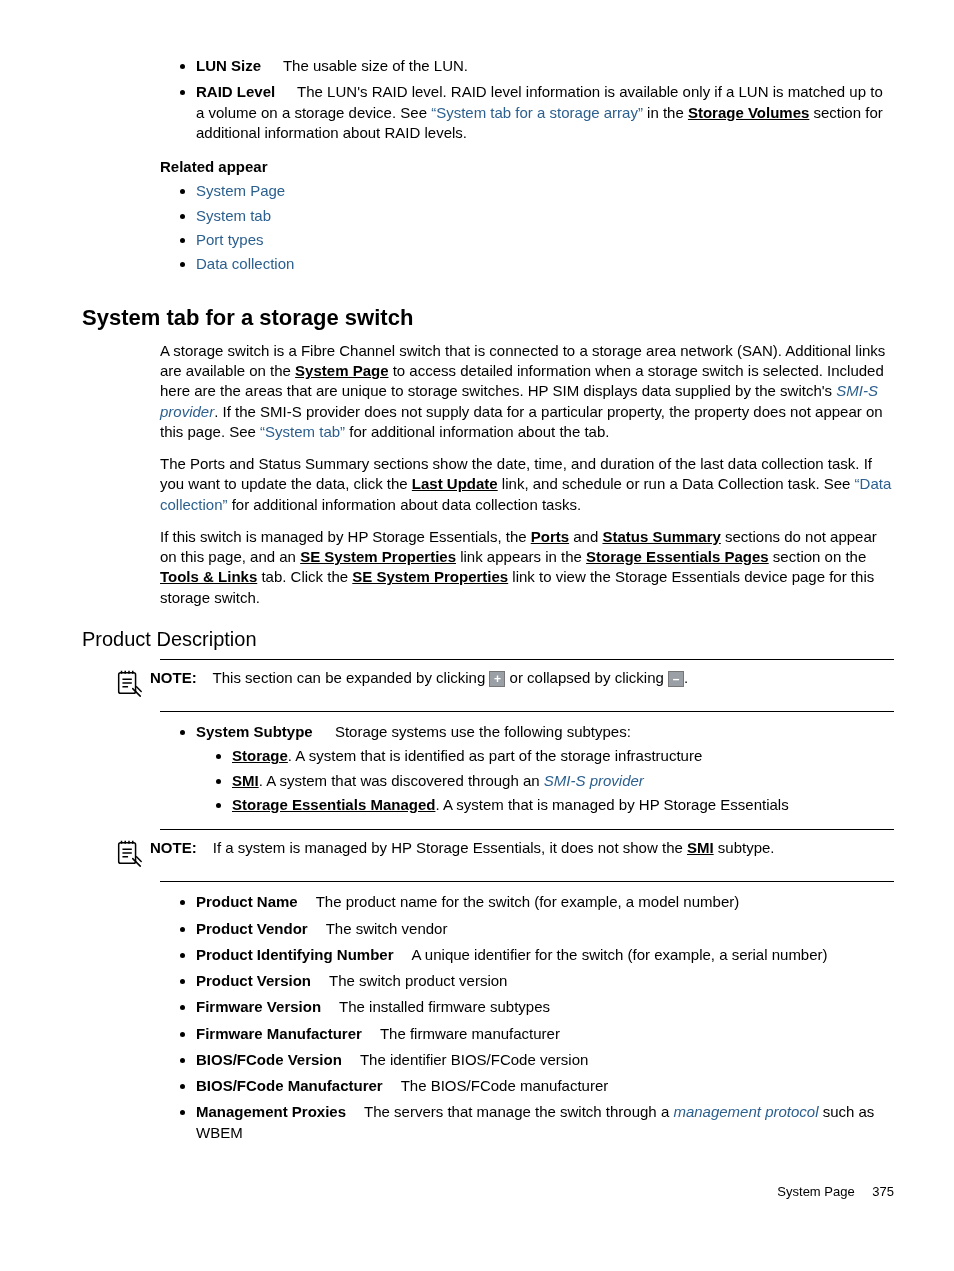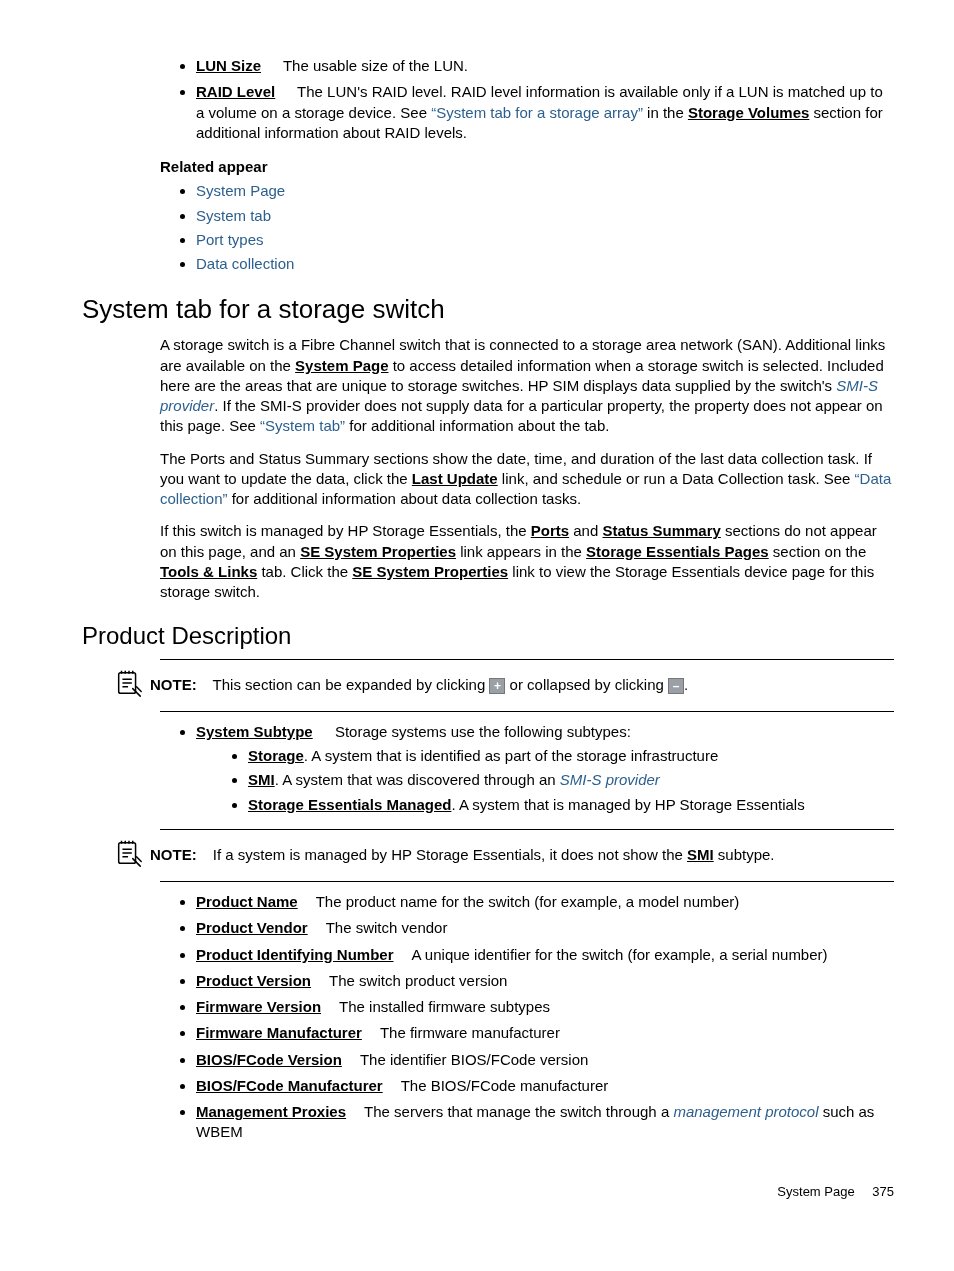--- a/index.html
+++ b/index.html
@@ -8,35 +8,35 @@
     font-family:"Futura","Century Gothic","Trebuchet MS",Arial,sans-serif;
     font-size:15px;
     line-height:1.35;
     padding:50px 60px 40px 60px;
     box-sizing:border-box;
   }
   .indent-block{margin-left:100px;}
   ul.bullets{list-style:disc;margin:6px 0 14px 0;padding-left:36px;}
   ul.bullets > li{margin:6px 0;}
   ul.sub{list-style:disc;margin:4px 0 4px 0;padding-left:36px;}
-  ul.sub > li{margin:4px 16px;}
-  .term{font-weight:700;margin-right:18px;text-decoration:underline;}
+  ul.sub > li{margin:4px 0;}
+  .term{font-weight:700;margin-right:18px;}
   .bold{font-weight:700;text-decoration:underline;}
   a.link{color:#2b5f8e;text-decoration:none;}
   a.ilink{color:#2b5f8e;font-style:italic;text-decoration:none;}
   .rel-topics{font-weight:700;margin:12px 0 4px 100px;font-size:15px;}
   .related-list{list-style:disc;margin:2px 0 14px 100px;padding-left:36px;}
   .related-list li{margin:4px 0;}
-  h2.sec{font-weight:400;font-size:26px;margin:18px 0 8px 22px;}
-  h3.sub{font-weight:400;font-size:24px;margin:18px 0 6px 22px;}
+  h2.sec{font-weight:700;font-size:22px;margin:29px 0 8px 22px;}
+  h3.sub{font-weight:400;font-size:20px;margin:18px 0 6px 22px;}
   p.body{margin:8px 0 12px 0;}
   .note-wrap{margin:6px 0 10px 100px;}
   .note-rule-top{border-top:1px solid #000;height:0;margin-bottom:8px;}
   .note-rule-bot{border-bottom:1px solid #000;height:0;margin-top:8px;}
-  .note-row{display:flex;align-items:center;}
+  .note-row{display:flex;align-items:flex-start;}
   .note-icon{flex:0 0 36px;margin-left:-46px;}
   .note-icon svg{width:30px;height:30px;}
   .note-text{flex:1;}
   .note-label{font-weight:700;margin-right:12px;}
   .icon-square{
     display:inline-flex;align-items:center;justify-content:center;
     width:14px;height:14px;background:#9aa0a6;color:#fff;
     font-size:12px;line-height:12px;font-weight:700;
     vertical-align:middle;border:1px solid #777;
   }

